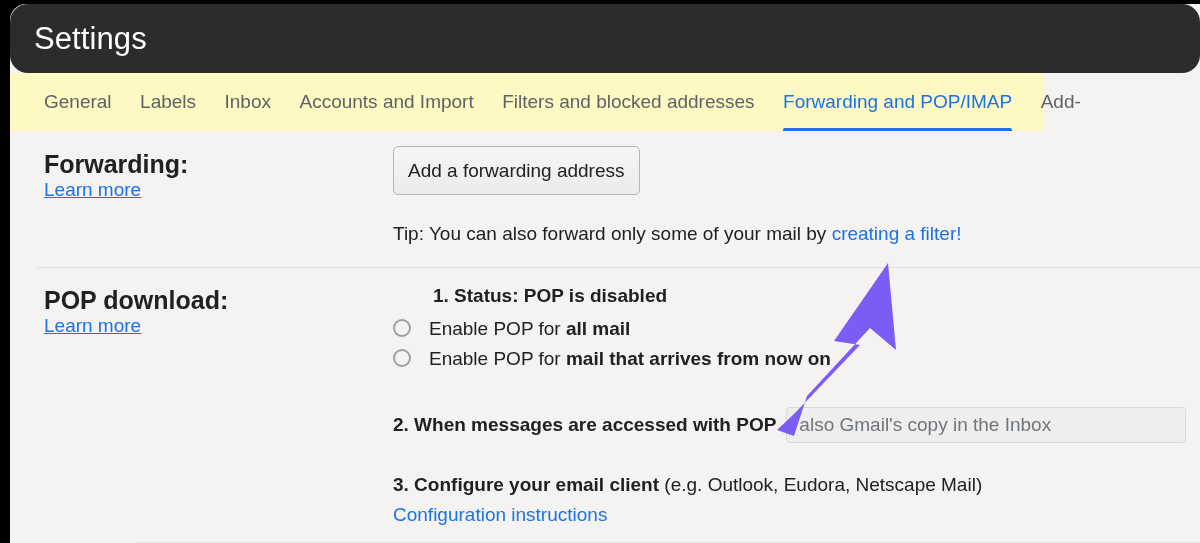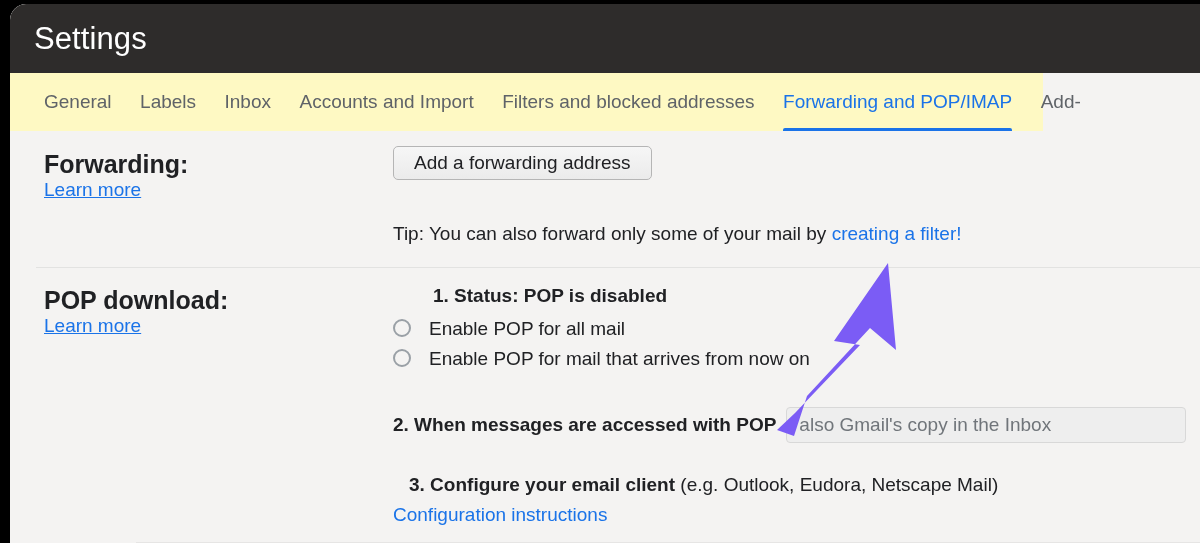--- a/index.html
+++ b/index.html
@@ -37,20 +37,21 @@
   }
 
   
   #title-bar {
     position: absolute;
     left: 0; top: 0;
     width: 1190px;
     height: 69px;
     background: #2e2c2b;
     border-top-left-radius: 16px;
+    border-radius: 18px;
   }
   #settings-title {
     position: absolute;
     left: 24px;
     top: 17px;
     font-size: 31px;
     font-weight: 400;
     color: #ffffff;
     letter-spacing: 0.1px;
     white-space: nowrap;
@@ -138,22 +139,22 @@
   }
 
   
   #forwarding-label { top: 19px; }
   #forwarding-learn-more { top: 48px; }
 
   #add-forwarding-btn {
     position: absolute;
     left: 383px;
     top: 15px;
-    height: 34px;
-    padding: 0 20px;
+    height: 49px;
+    padding: 0 14px;
     font-family: "Liberation Sans", sans-serif;
     font-size: 19px;
     color: #202124;
     background: linear-gradient(to bottom, #f6f6f6 0%, #ebebeb 100%);
     border: 1px solid #b5b5b5;
     border-radius: 5px;
     cursor: pointer;
     white-space: nowrap;
     line-height: 32px;
     box-sizing: border-box;
@@ -208,21 +209,21 @@
     border-radius: 50%;
     background: #f4f3f2;
     box-sizing: border-box;
   }
   .radio-label {
     position: absolute;
     left: 36px;
     top: 0;
     line-height: 26px;
   }
-  .radio-label b { font-weight: normal; }
+  .radio-label b { font-weight: bold; }
 
   #pop-access-row {
     position: absolute;
     left: 383px;
     top: 140px;
     height: 36px;
     white-space: nowrap;
   }
   #pop-access-label {
     display: inline-block;
@@ -250,21 +251,20 @@
     cursor: pointer;
   }
 
   #pop-configure {
     position: absolute;
     left: 383px;
     top: 207px;
     font-size: 19px;
     color: #202124;
     white-space: nowrap;
-    margin-left: 16px;
   }
   #pop-configure b { font-weight: bold; }
 
   #pop-config-link {
     position: absolute;
     left: 383px;
     top: 237px;
     font-size: 19px;
     color: #1a73e8;
     white-space: nowrap;

